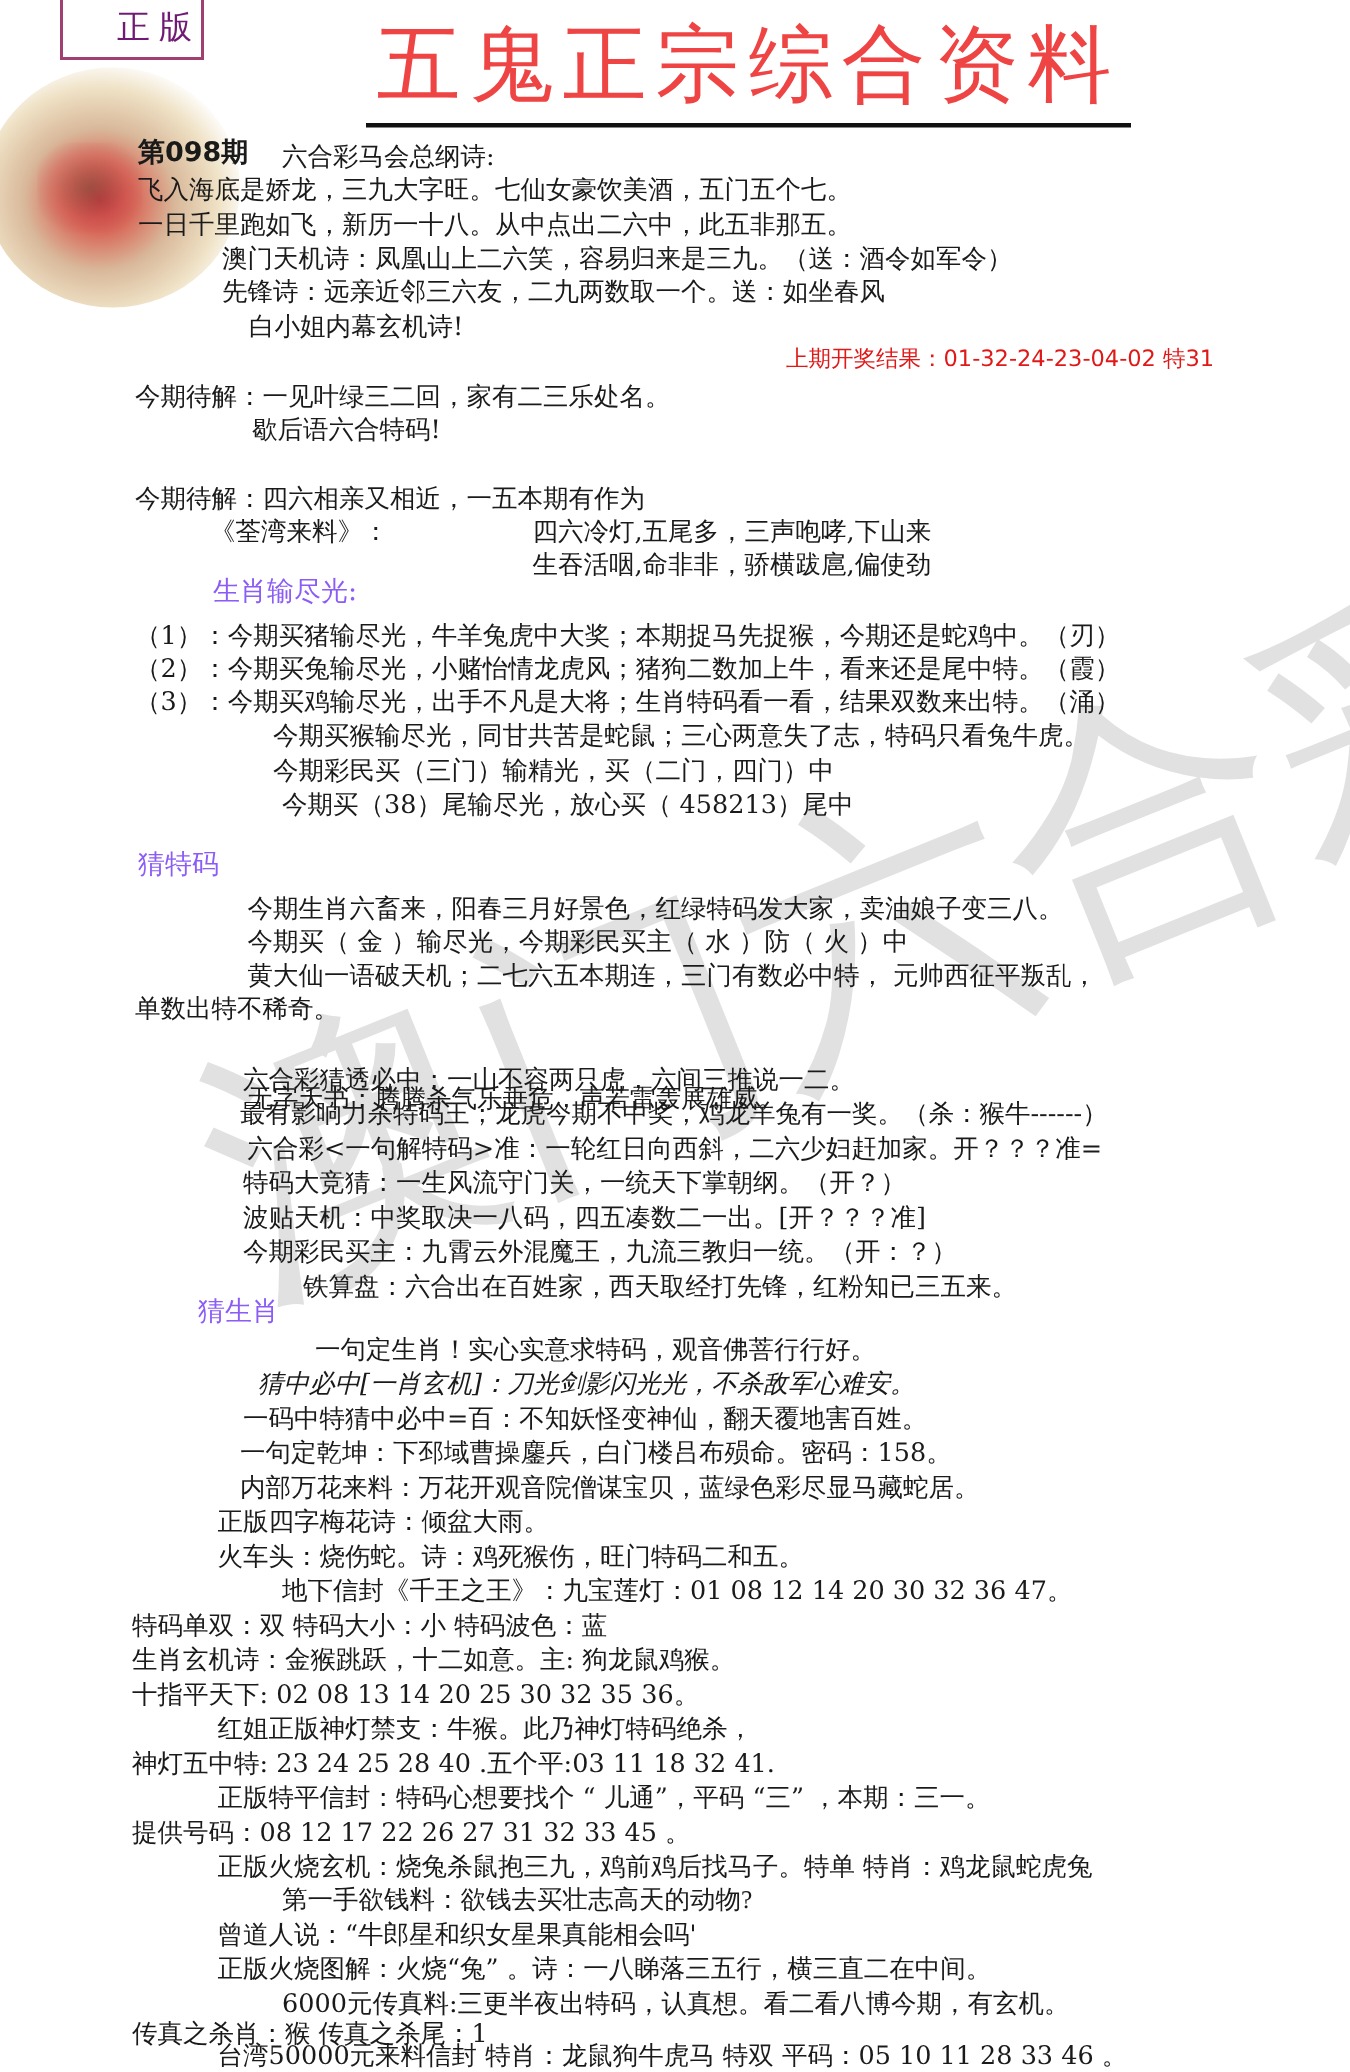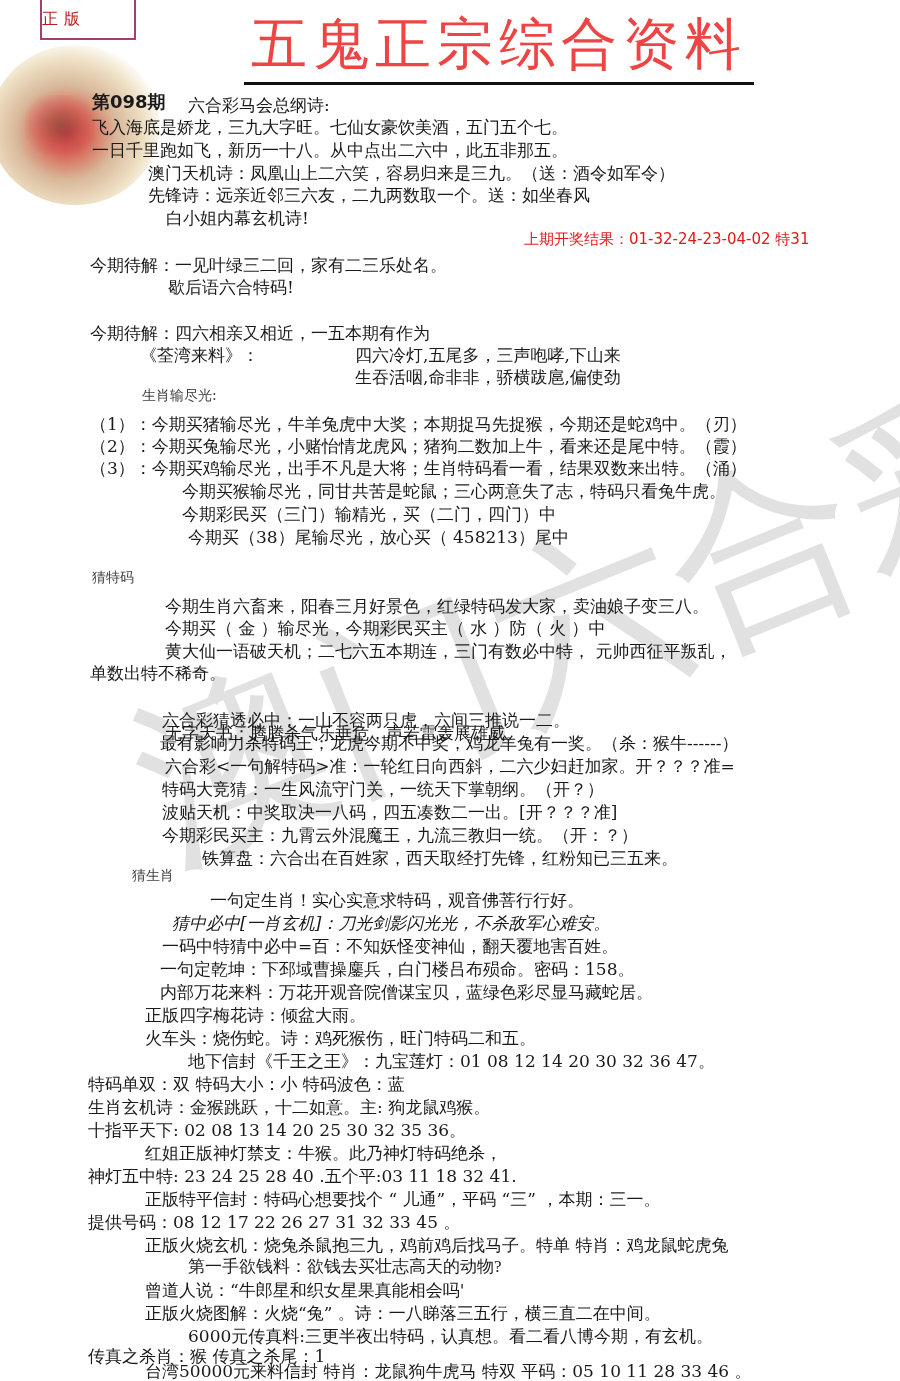--- a/index.html
+++ b/index.html
@@ -4,21 +4,21 @@
 <style>
   html, body { margin: 0; padding: 0; }
   body {
     width: 900px; height: 1381px; position: relative; overflow: hidden;
     background: #ffffff; color: #1a1a1a;
     font-family: "DejaVu Serif", "Liberation Serif", serif;
   }
   .badge {
     position: absolute; left: 40px; top: 0; width: 96px; height: 40px;
     border: 2px solid #a04070; border-top: none; box-sizing: border-box;
-    color: #b91c1c; font-size: 16px; text-align: left; line-height: 38px;
+    color: #701a75; font-size: 22px; text-align: right; line-height: 38px;
     letter-spacing: 6px; background: #fff; z-index: 3;
   }
   .portrait {
     position: absolute; left: -10px; top: 45px; width: 170px; height: 160px;
     border-radius: 50%;
     background: radial-gradient(ellipse at 45% 55%, #c8323a 0%, #d86a5a 18%, #d9b89a 38%, #efe2c6 60%, rgba(255,255,255,0) 75%);
     z-index: 1;
   }
   .portrait-shade {
     position: absolute; left: 25px; top: 95px; width: 70px; height: 60px;
@@ -35,21 +35,21 @@
     position: absolute; left: 120px; top: 500px; width: 740px; height: 320px;
     color: rgba(120,120,120,0.22); font-size: 190px; line-height: 320px;
     font-family: "DejaVu Sans", sans-serif; transform: rotate(-22deg);
     white-space: nowrap; z-index: 0; pointer-events: none;
   }
   .line {
     position: absolute; white-space: nowrap; font-size: 17px; line-height: 20px;
     z-index: 2;
   }
   .issue { font-family: "DejaVu Sans", sans-serif; font-weight: bold; font-size: 18px; }
-  .section { color: #404040; font-size: 14px; }
+  .section { color: #8b5cf6; font-size: 18px; }
   .result { font-family: "DejaVu Sans", sans-serif; font-size: 15px; color: #e01818; }
 </style>
 </head>
 <body>
 
 <div class="watermark">澳门六合彩</div>
 <div class="portrait"></div>
 <div class="portrait-shade"></div>
 
 <div class="badge">正版</div>

